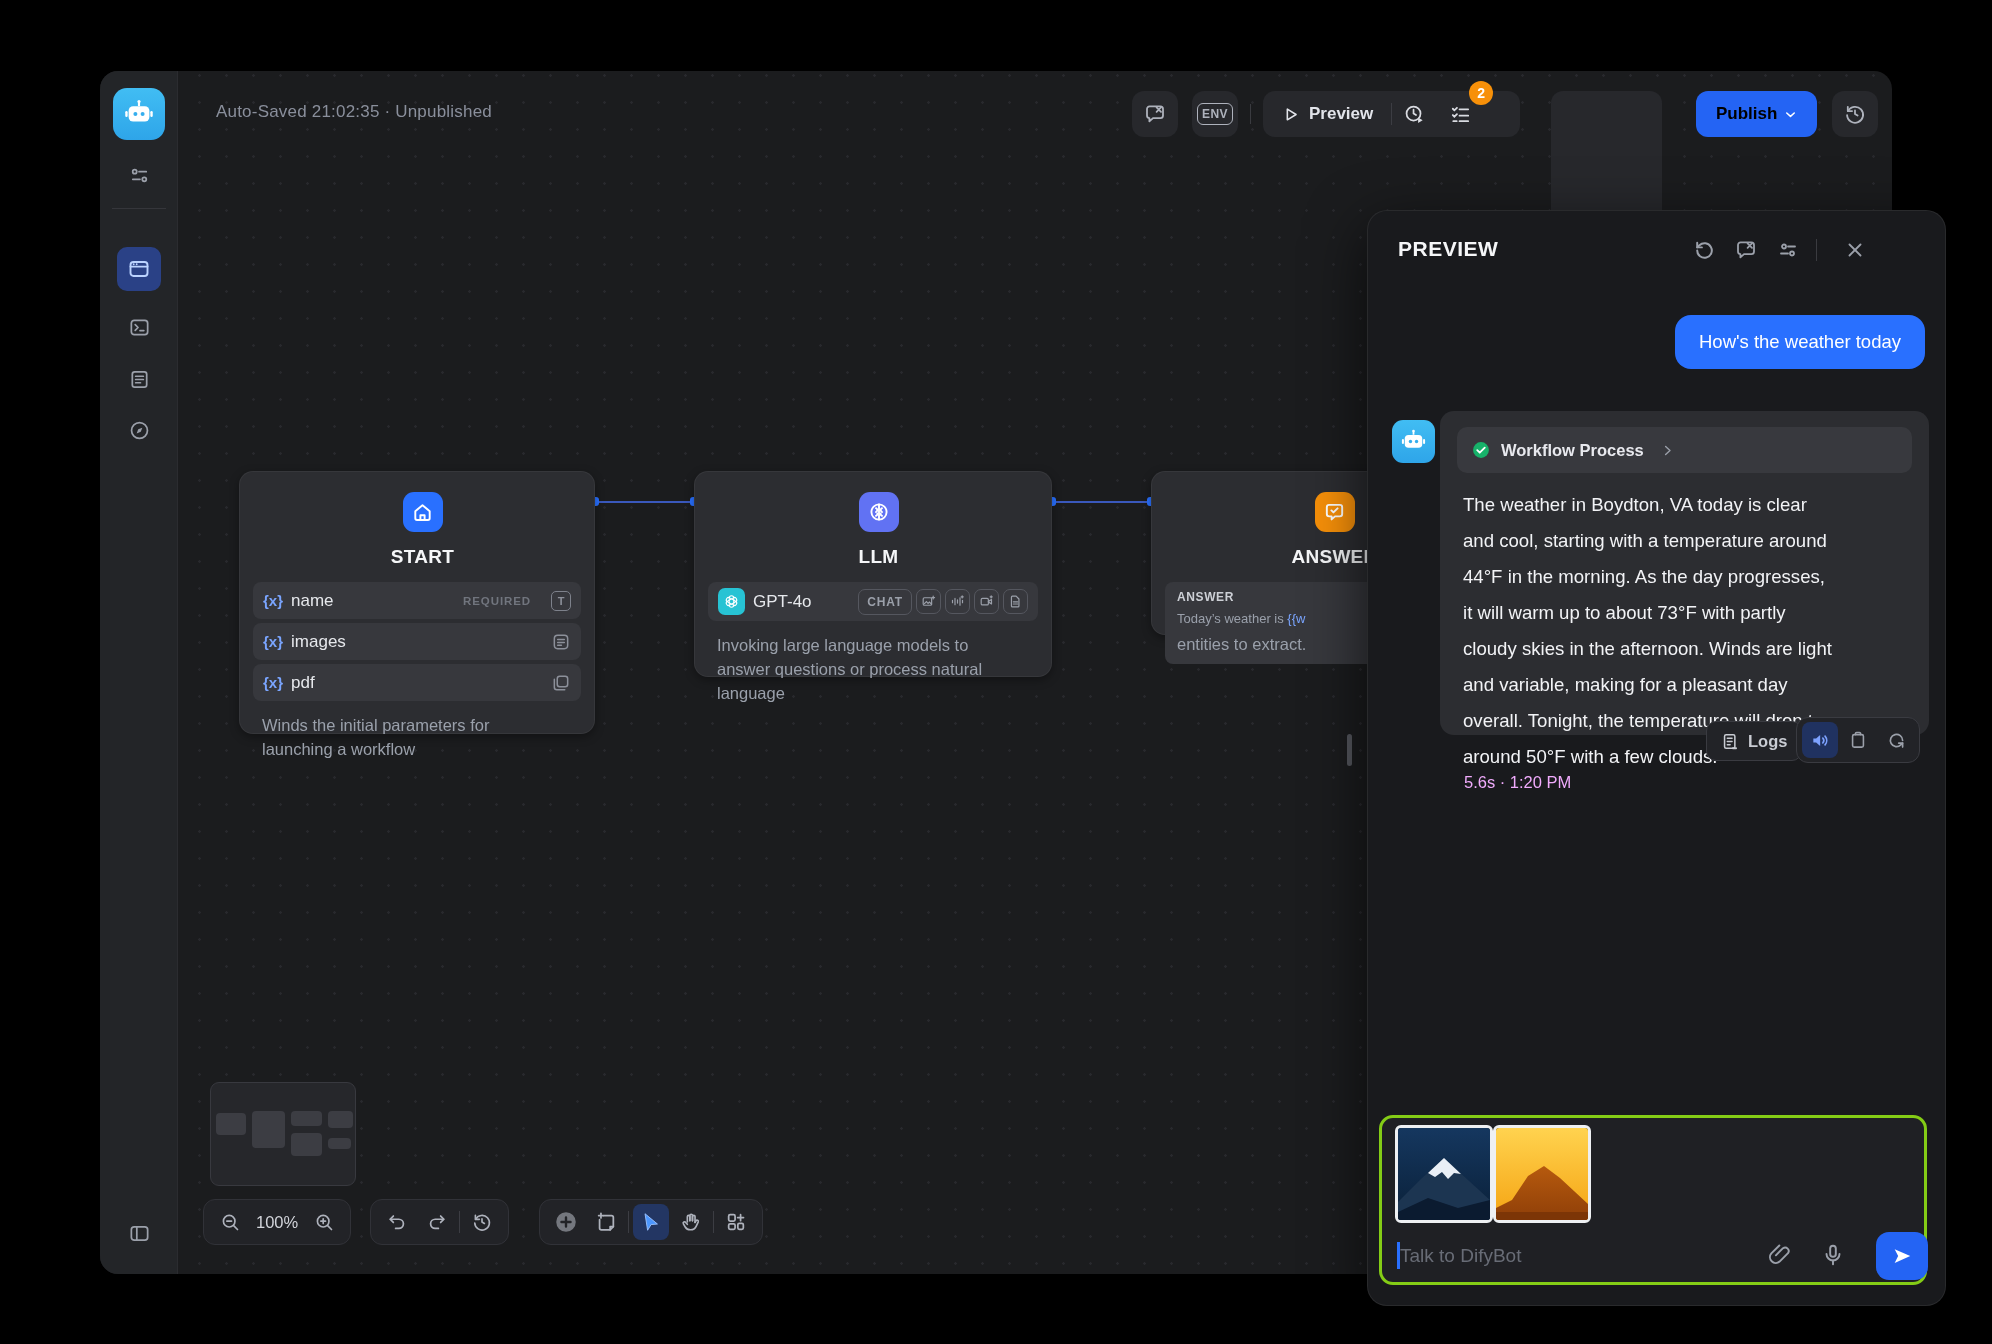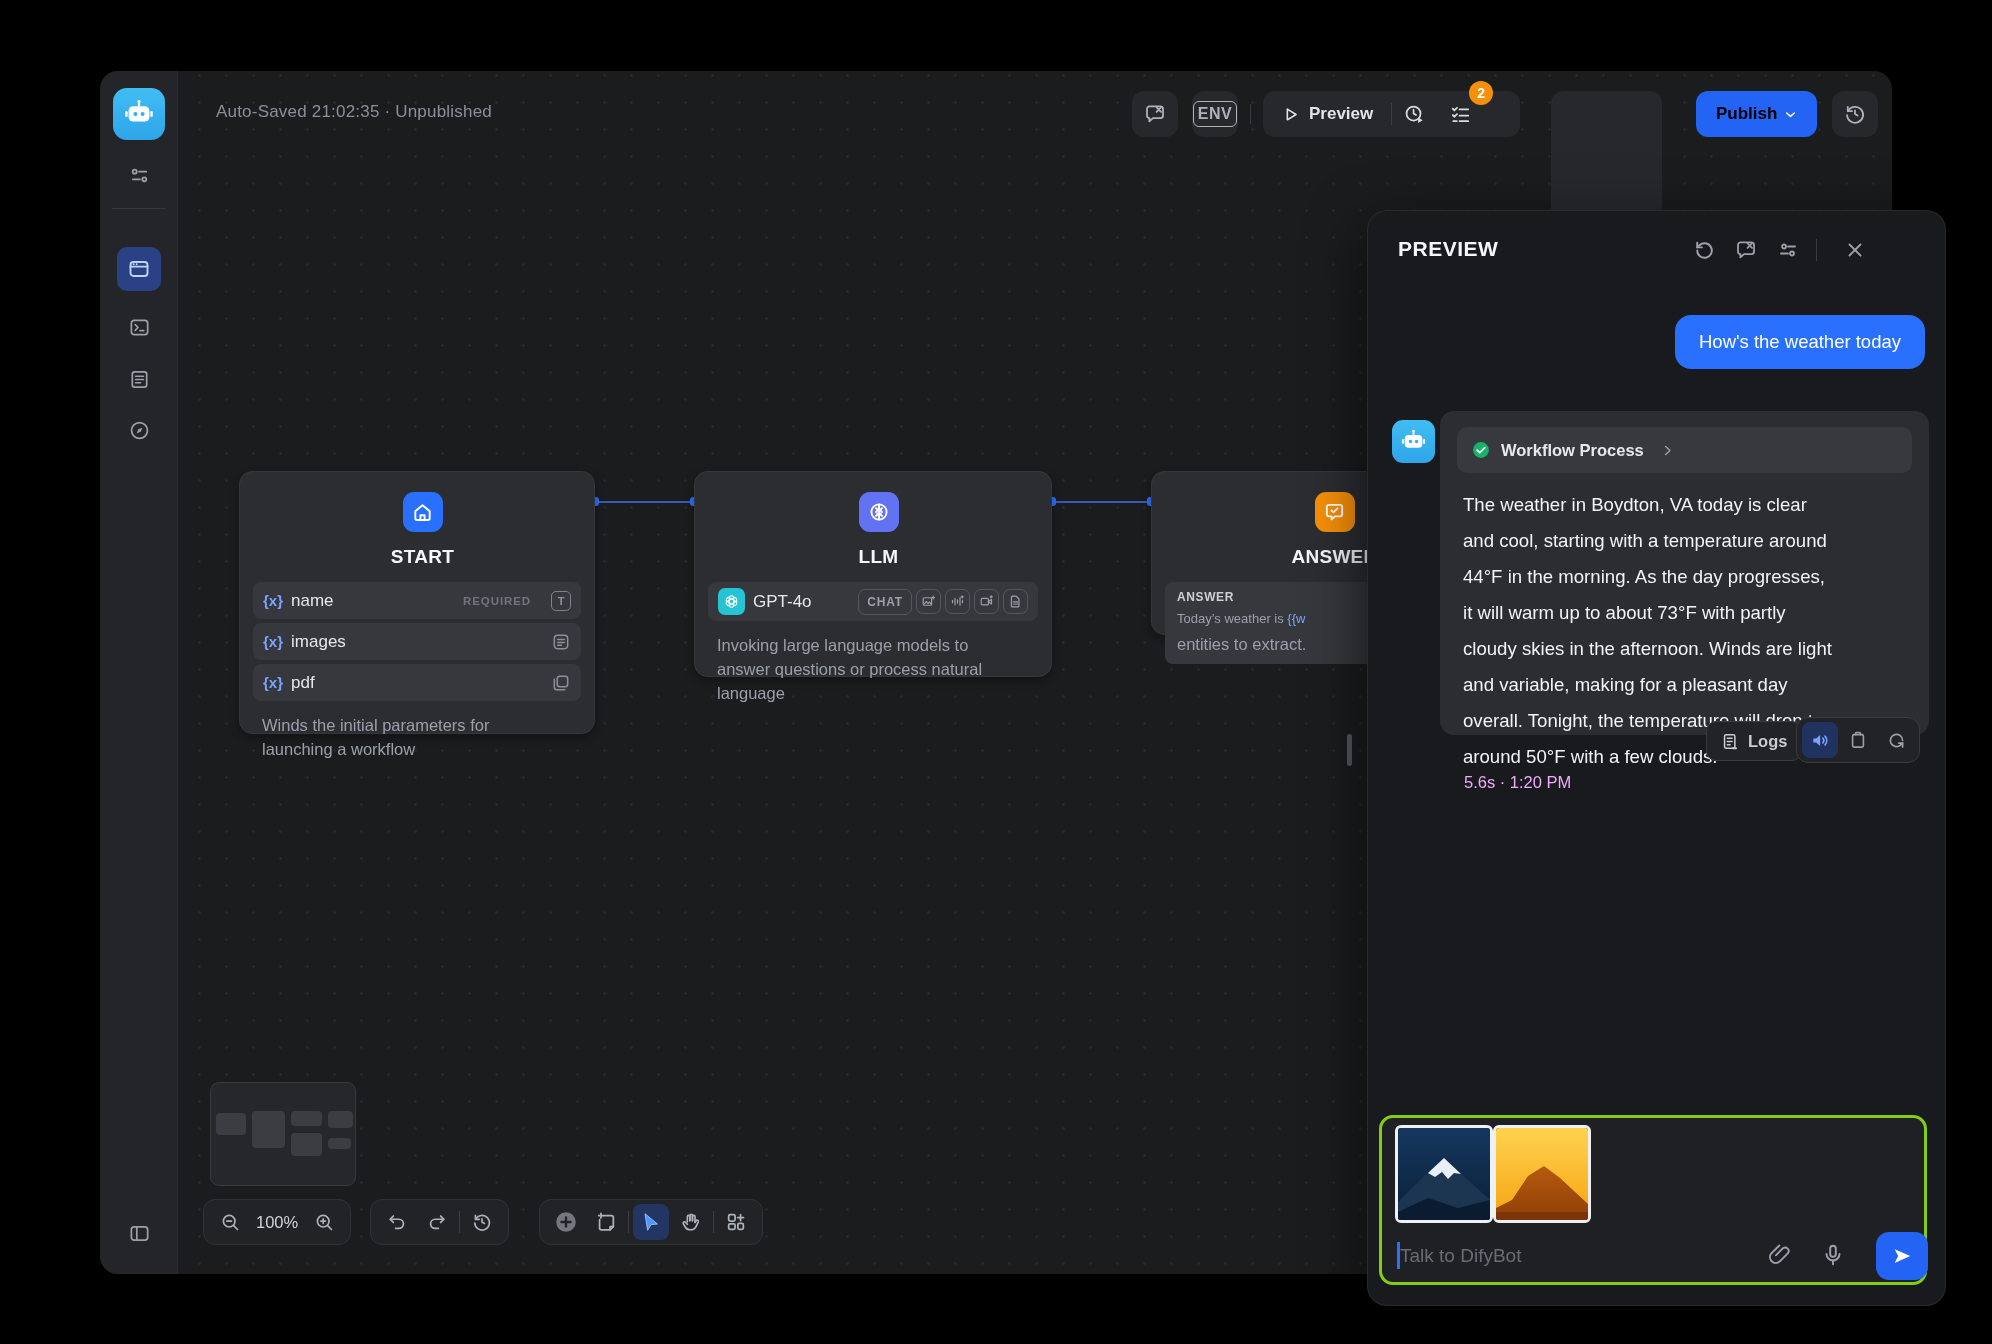--- a/index.html
+++ b/index.html
@@ -197,21 +197,21 @@
 
     <div class="btn-sq" style="left:1032px">
       <span>
         <svg width="24" height="24" viewBox="0 0 24 24" fill="none" stroke="currentColor" stroke-width="1.8" stroke-linecap="round" stroke-linejoin="round">
             <path d="M4 7A2.6 2.6 0 0 1 6.6 4.4h10.8A2.6 2.6 0 0 1 20 7v6.6a2.6 2.6 0 0 1-2.6 2.6H10l-3.6 3.2v-3.2h0A2.6 2.6 0 0 1 4 13.6z"></path>
             <path d="M13.6 9.8l4.4-4.4M13.6 5.4l4.4 4.4"></path>
           </svg>
       </span>
     </div>
     <div class="btn-sq" style="left:1092px">
-      <span style="border:1.8px solid currentColor;border-radius:6px;padding:3px 4px;font-size:16px;font-weight:700;letter-spacing:.5px">ENV</span>
+      <span style="border:1.8px solid currentColor;border-radius:6px;padding:3px 4px;font-size:12px;font-weight:700;letter-spacing:.5px">ENV</span>
     </div>
     <div class="abs" style="left:1150px;top:33px;width:1px;height:20px;background:#3a3b40"></div>
 
     <div class="tb-group" style="left:1163px;width:257px">
       <div class="tb-btn">
         <span>
           <svg width="19" height="19" viewBox="0 0 24 24" fill="none" stroke="currentColor" stroke-width="2" stroke-linejoin="round">
               <path d="M8 5.3v13.4L19 12z"></path>
             </svg>
         </span>

